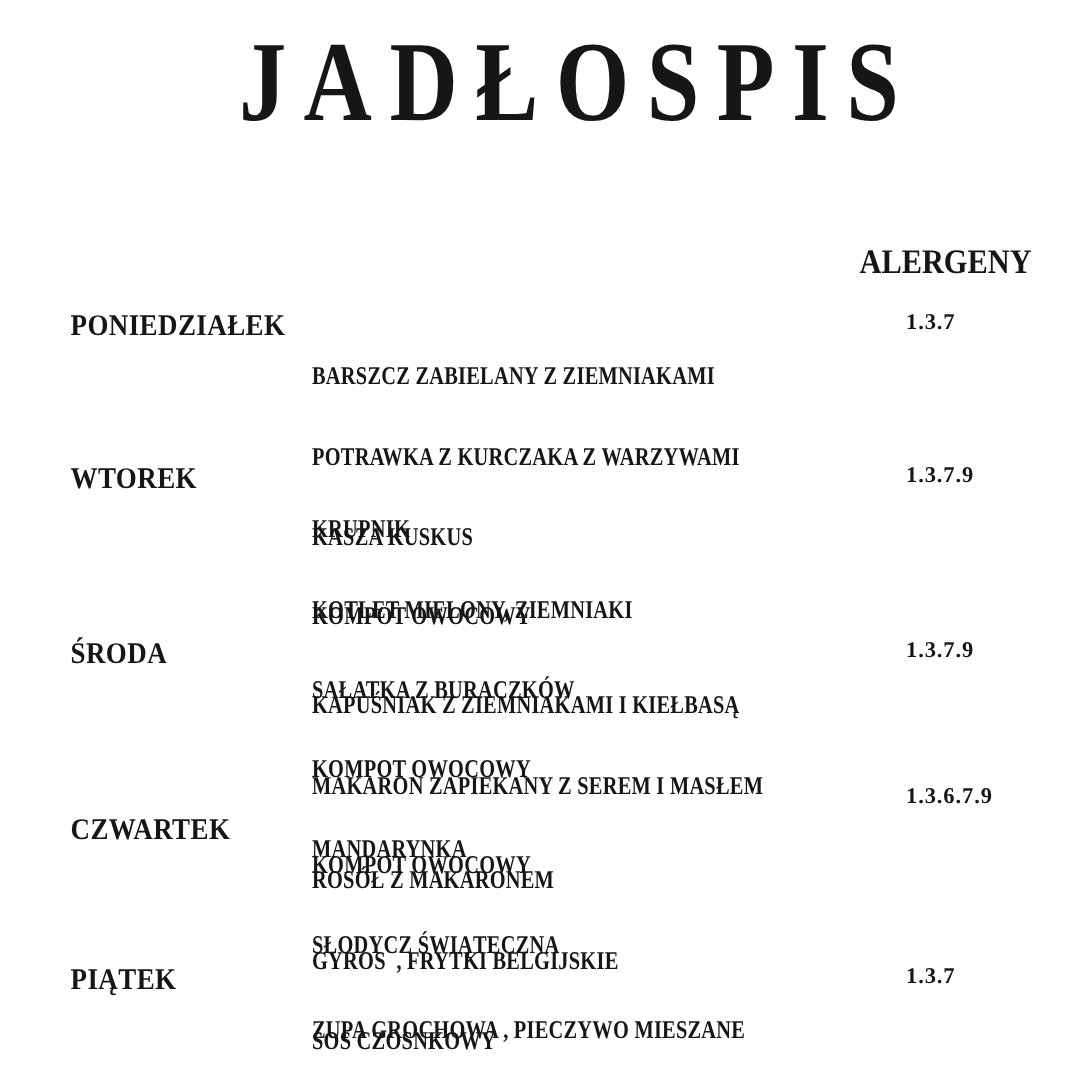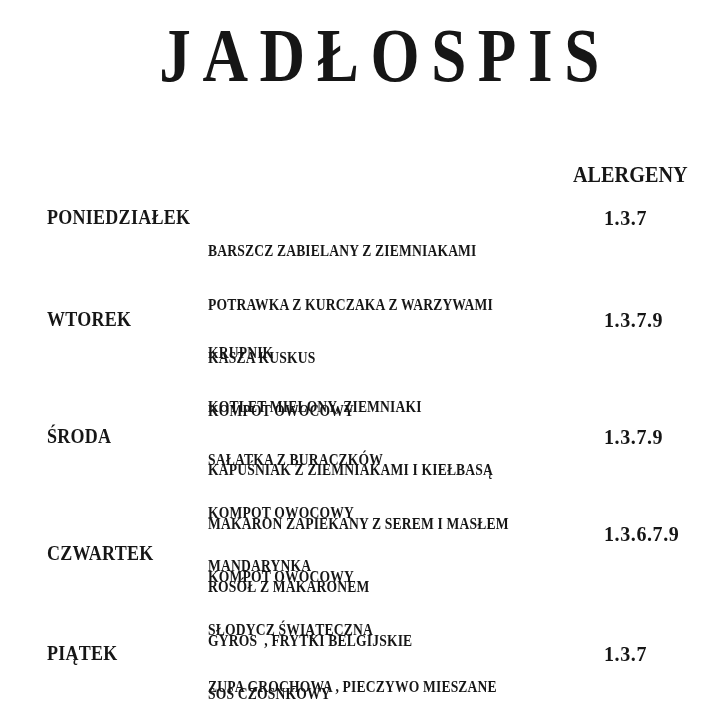--- a/index.html
+++ b/index.html
@@ -46,21 +46,21 @@
   }
   .menu{
     position:absolute;left:208px;
     font-size:17px;line-height:17.7px;
     letter-spacing:0.2px;
     transform:scaleX(0.8);transform-origin:left top;
     white-space:pre;
   }
   .alg{
     position:absolute;left:604px;
-    font-size:20px;line-height:1;
+    font-size:15px;line-height:1;
     letter-spacing:0.6px;
     white-space:pre;
   }
 </style>
 </head>
 <body>
 
 <div class="page">
 
   <div class="center-row" style="top:17px">

